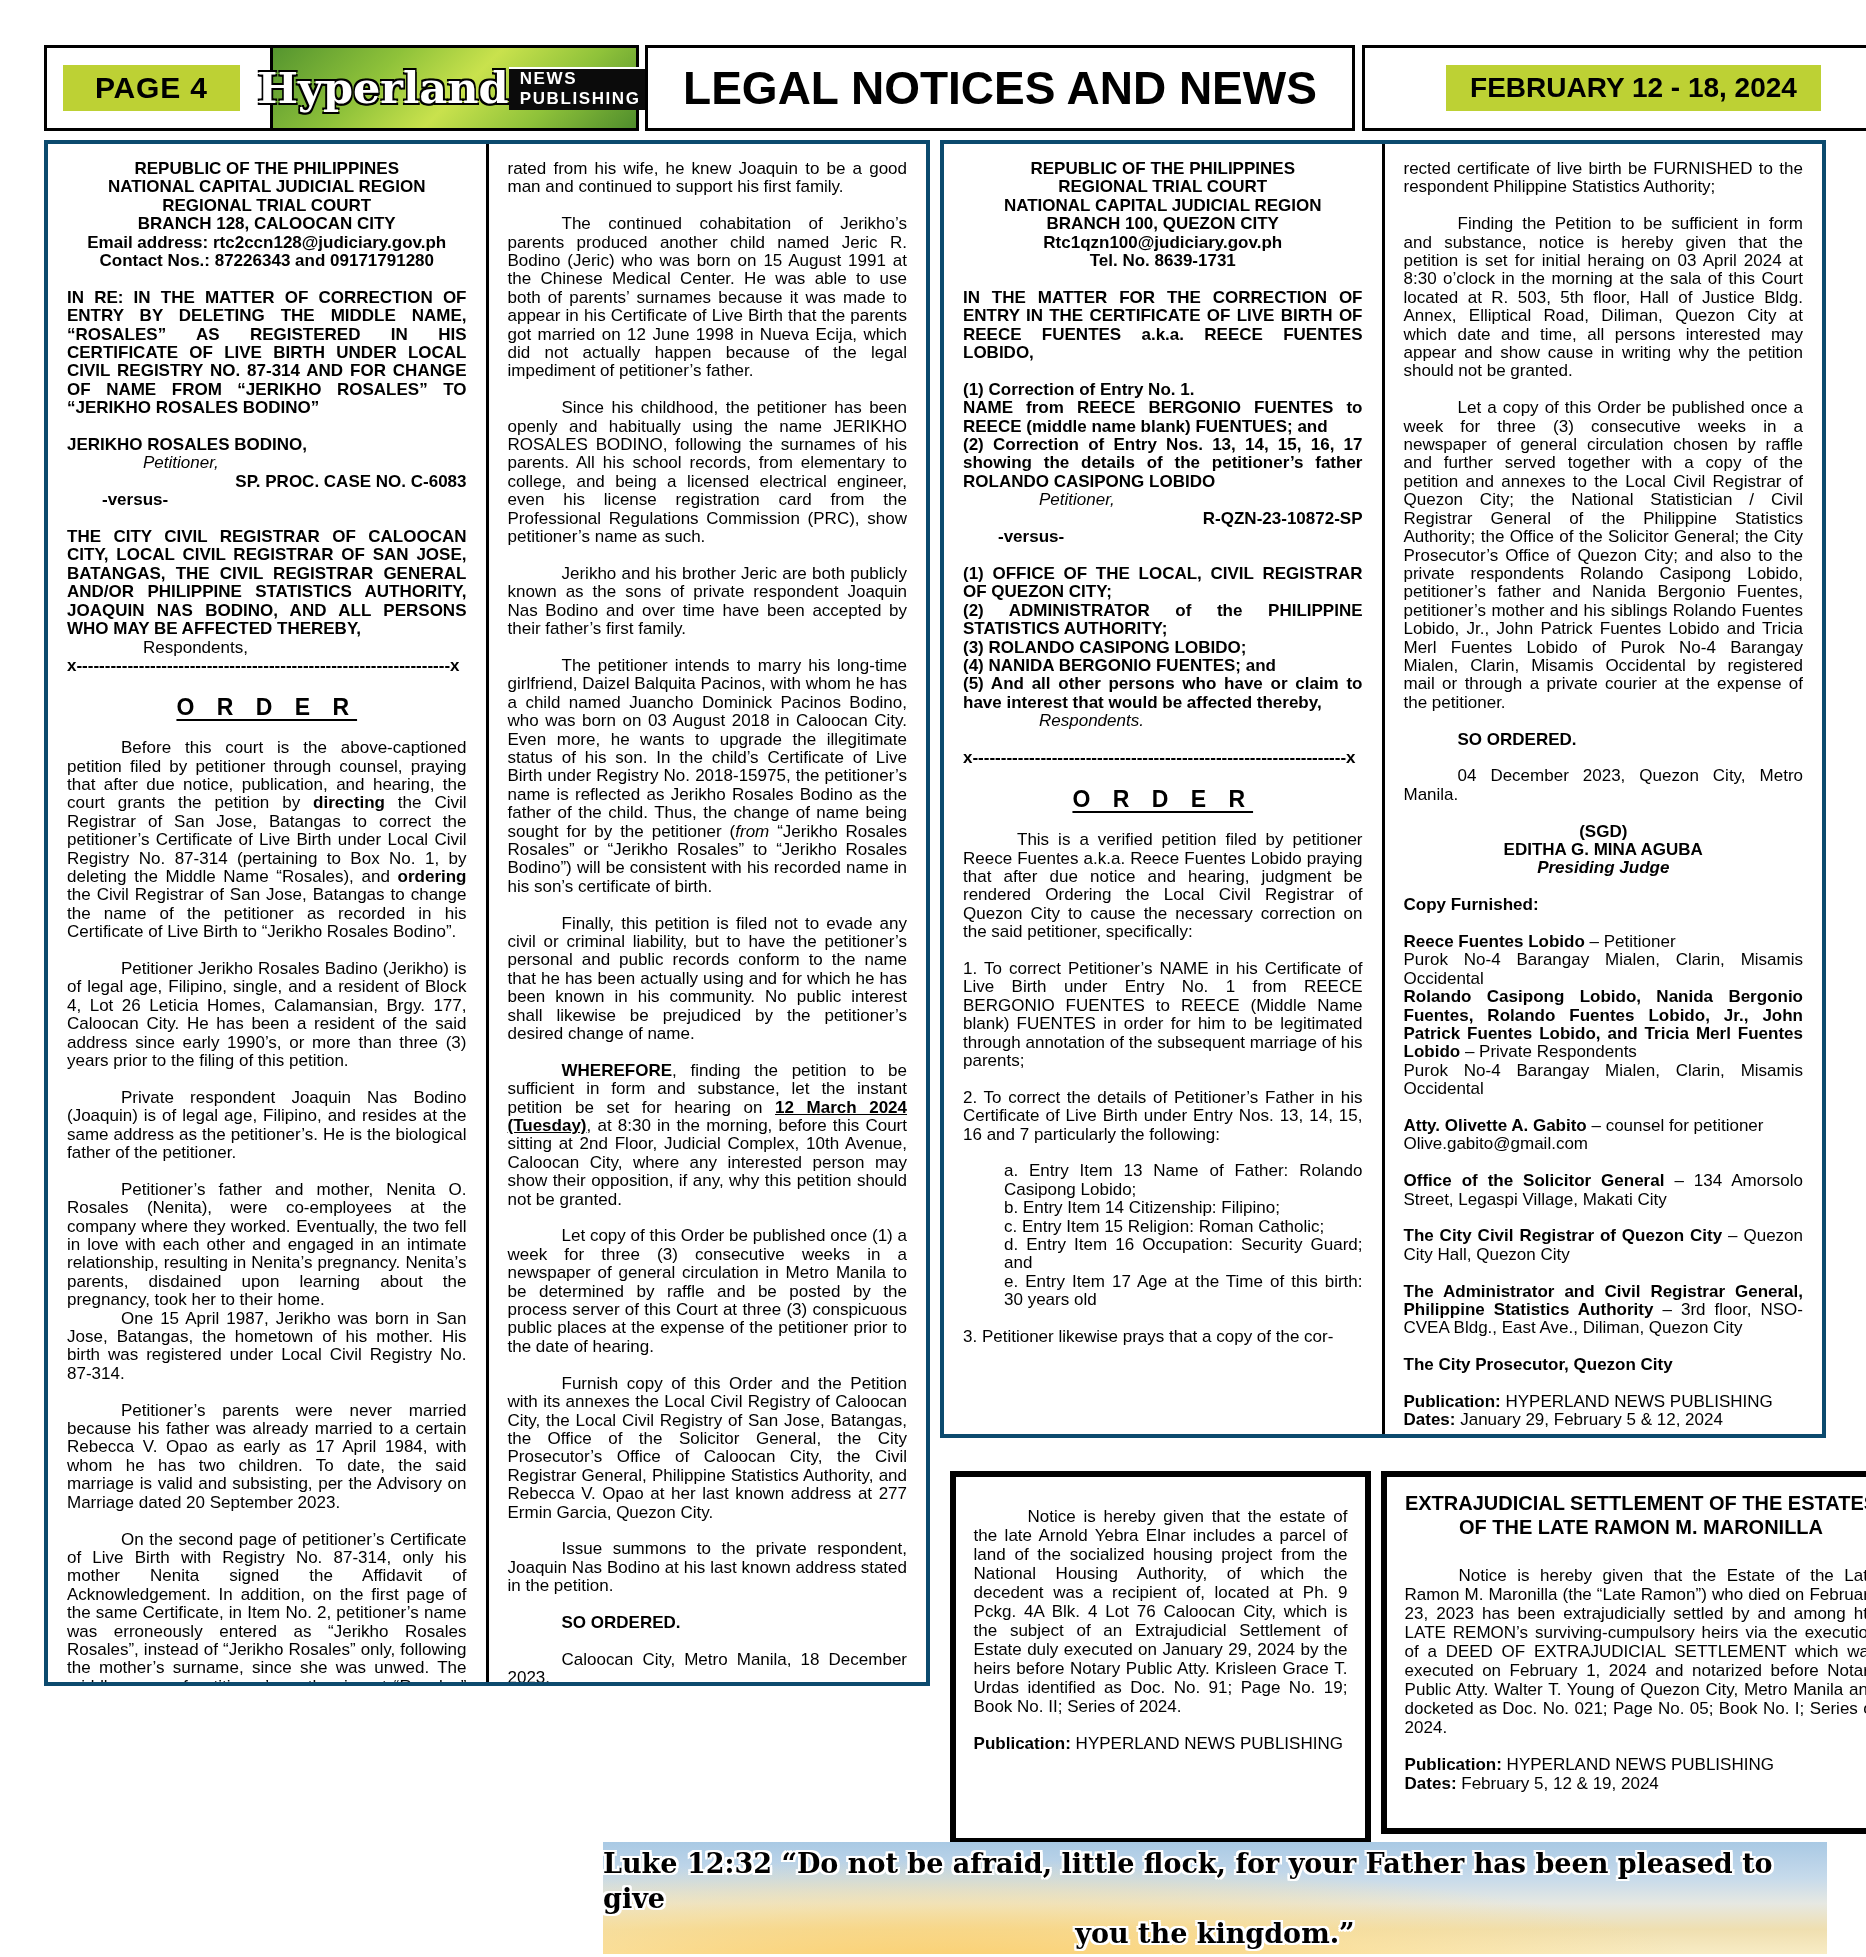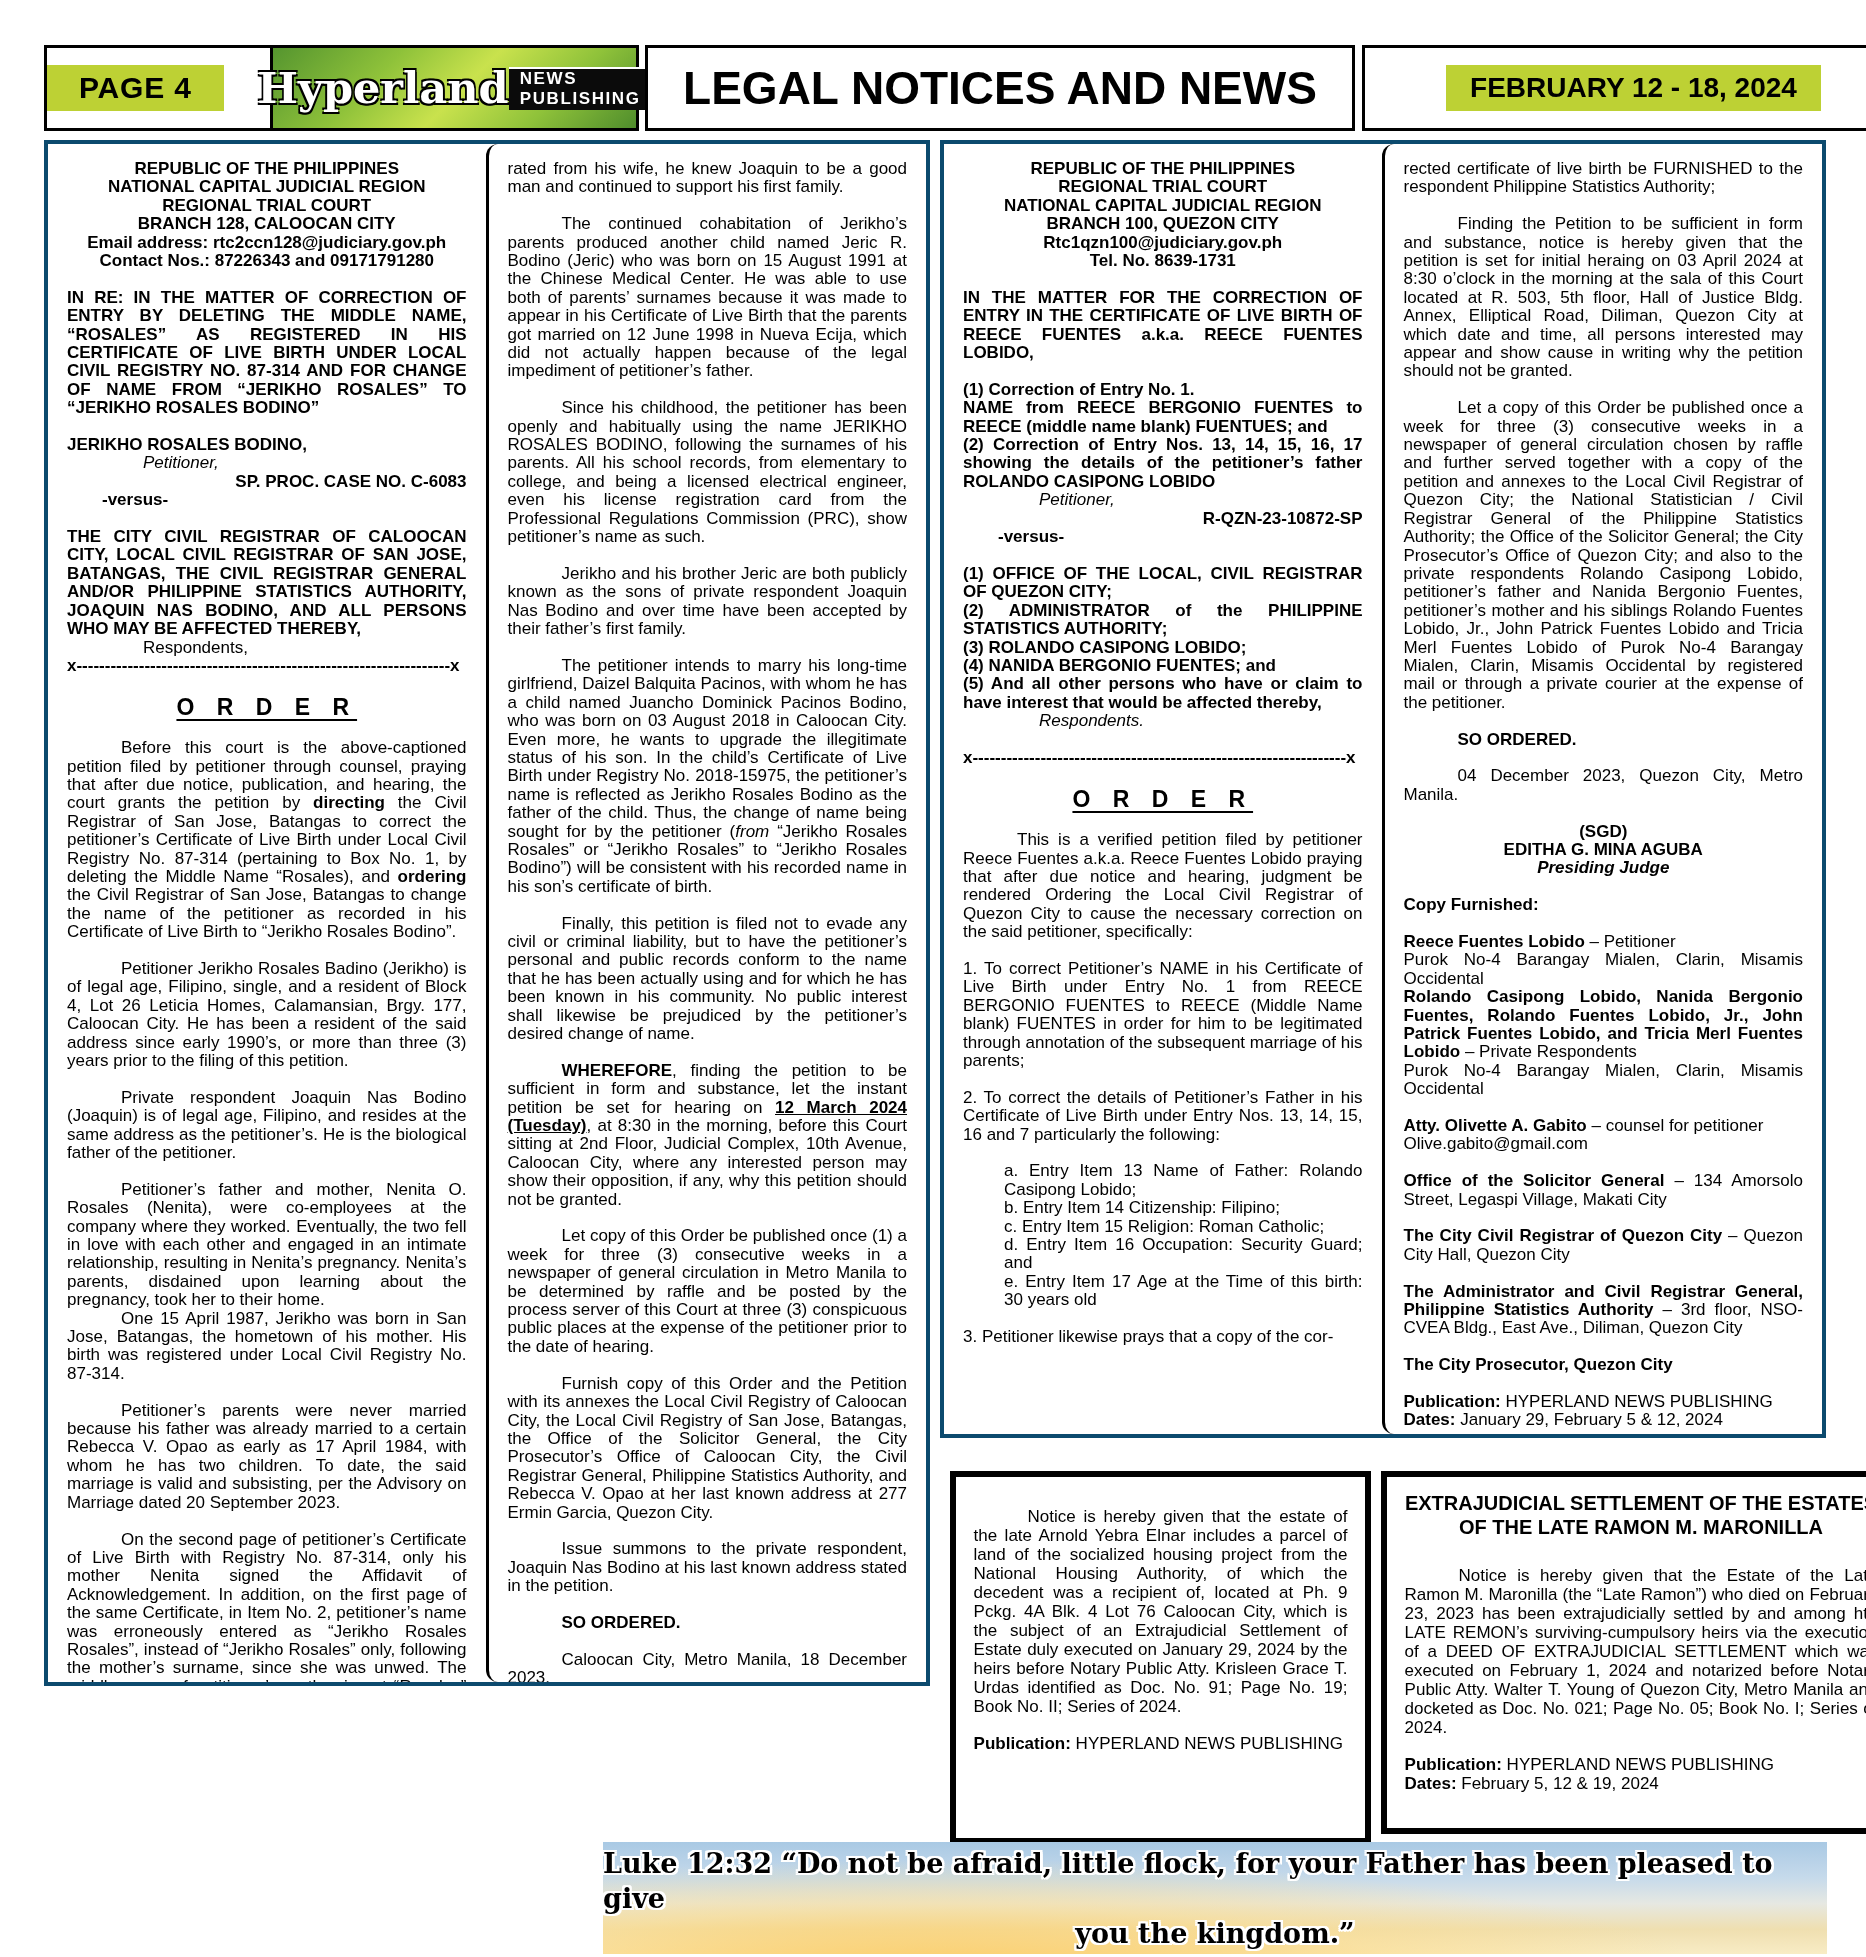--- a/index.html
+++ b/index.html
@@ -2,38 +2,38 @@
 <html style="font-size:12.8px"><head>
 <meta charset="utf-8">
 <title>Legal Notices and News</title>
 <style>
   html,body{margin:0;padding:0;}
   body{width:1867px;height:1958px;position:relative;background:#ffffff;
        font-family:"Liberation Sans",sans-serif;color:#000;}
   
   .hbox{position:absolute;border:3.2px solid #000;box-sizing:border-box;background:#fff;}
   .hbox-left{left:44px;top:45px;width:595px;height:86px;display:flex;align-items:center;}
-  .page-chip{background:#bdd134;padding:6.4px 32px;font-weight:bold;font-size:30px;letter-spacing:0.8px;}
+  .page-chip{margin-left:16px;background:#bdd134;padding:6.4px 32px;font-weight:bold;font-size:30px;letter-spacing:0.8px;}
   .logo{margin-left:auto;width:366px;height:100%;box-sizing:border-box;border-left:3.2px solid #000;
         background:linear-gradient(135deg,#55952f 0%,#8fc23a 30%,#c9e24d 52%,#8fc23a 75%,#4f8d2c 100%);
         display:flex;flex-direction:row;align-items:center;justify-content:center;}
   .logo-title{font-family:"DejaVu Serif",serif;font-weight:bold;font-size:43px;line-height:1;color:#fff;
         text-shadow:-1.6px -1.6px 0 #000,1.6px -1.6px 0 #000,-1.6px 1.6px 0 #000,1.6px 1.6px 0 #000,0 2.4px 0 #000;}
   .logo-sub{background:#0b0b0b;color:#fff;font-size:17px;font-weight:bold;letter-spacing:1.6px;
         padding:0.8px 11.2px;border-top:2.4px solid #fff;margin-top:0.8px;}
   .hbox-center{left:645px;top:45px;width:710px;height:86px;display:flex;align-items:center;justify-content:center;}
   .masthead-title{font-weight:bold;font-size:46px;letter-spacing:0px;}
   .hbox-right{left:1362px;top:45px;width:543px;height:86px;display:flex;align-items:center;justify-content:center;}
   .date-chip{background:#bdd134;padding:7.2px 24px;font-weight:bold;font-size:28px;}
   
   .nbox{position:absolute;border:4px solid #0c4a6e;box-sizing:border-box;display:flex;background:#fff;}
   .nbox-1{left:44px;top:140px;width:886px;height:1546px;}
   .nbox-2{left:940px;top:140px;width:886px;height:1298px;}
   .ncol{flex:1;padding:16px 19px;overflow:hidden;font-size:17px;line-height:18.4px;box-sizing:border-box;}
-  .ncol + .ncol{border-left:3.2px solid #000;border-radius:12px;}
+  .ncol + .ncol{border-left:3.2px solid #000;}
   
   .blk{margin:0;}
   .s-c{text-align:center;font-weight:bold;}
   .s-b{text-align:justify;font-weight:bold;}
   .s-bl{font-weight:bold;}
   .s-ital-ind{font-style:italic;padding-left:76px;}
   .s-iind{font-style:italic;padding-left:76px;}
   .s-ind{padding-left:76px;}
   .s-br-right{font-weight:bold;text-align:right;}
   .s-vs{font-weight:bold;padding-left:35px;}

